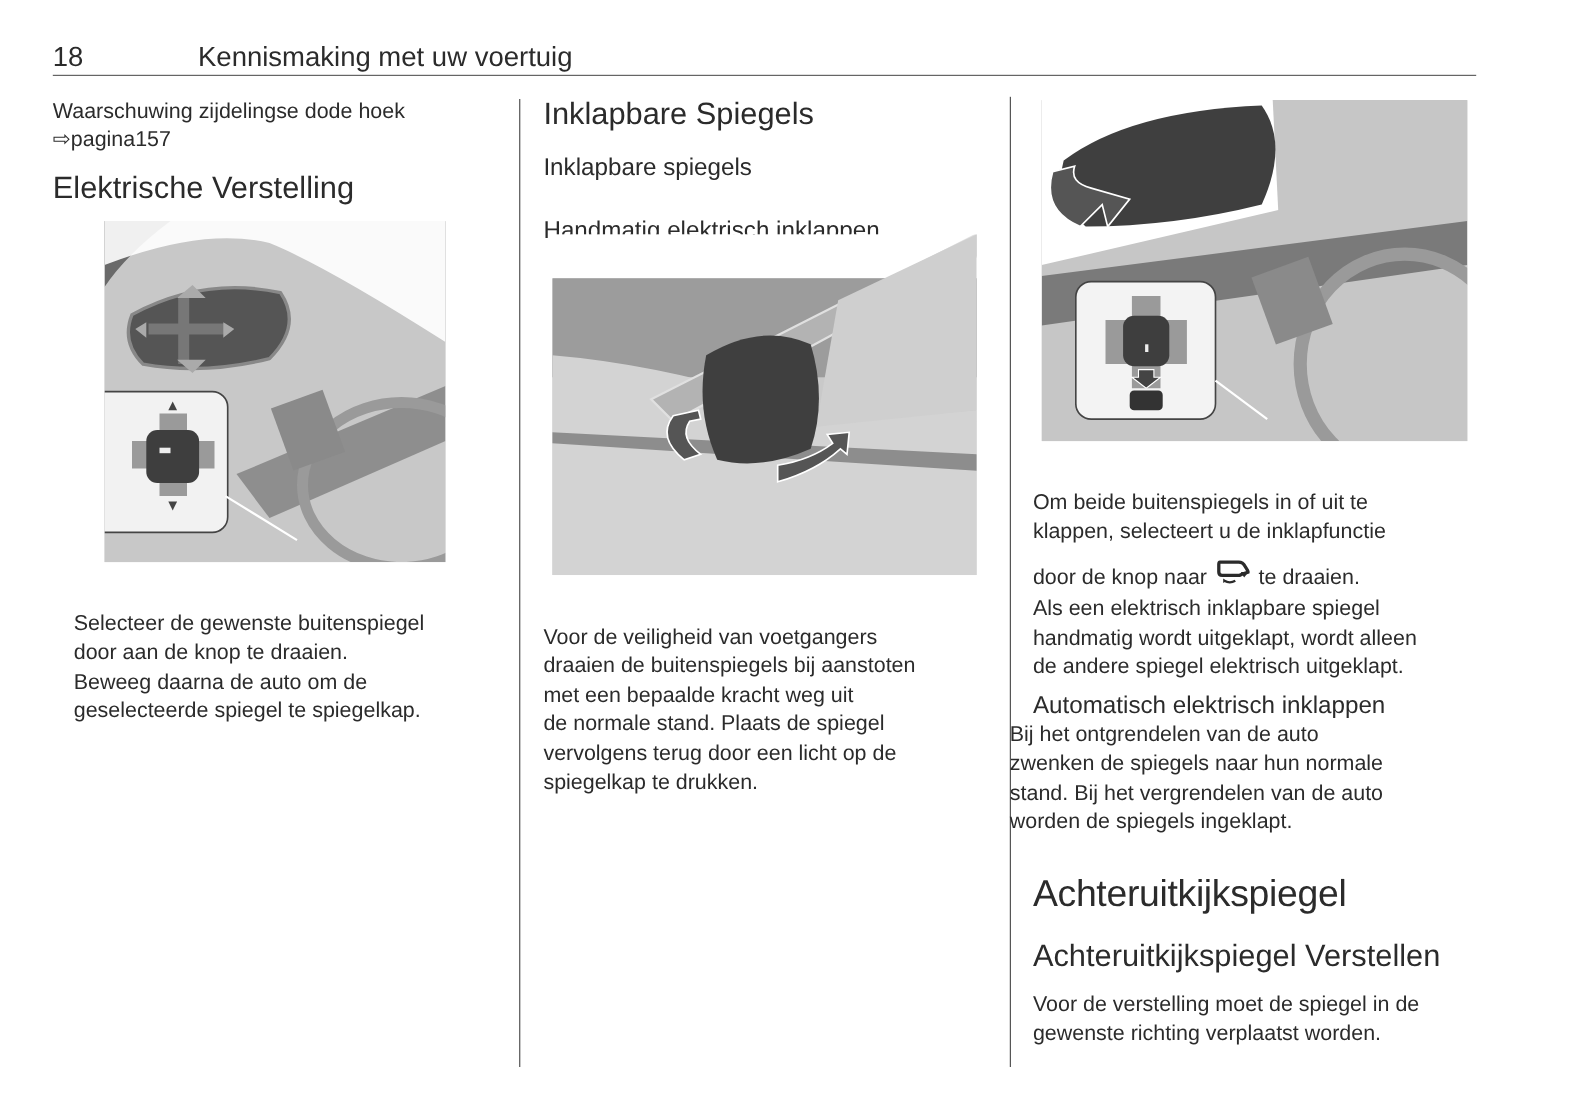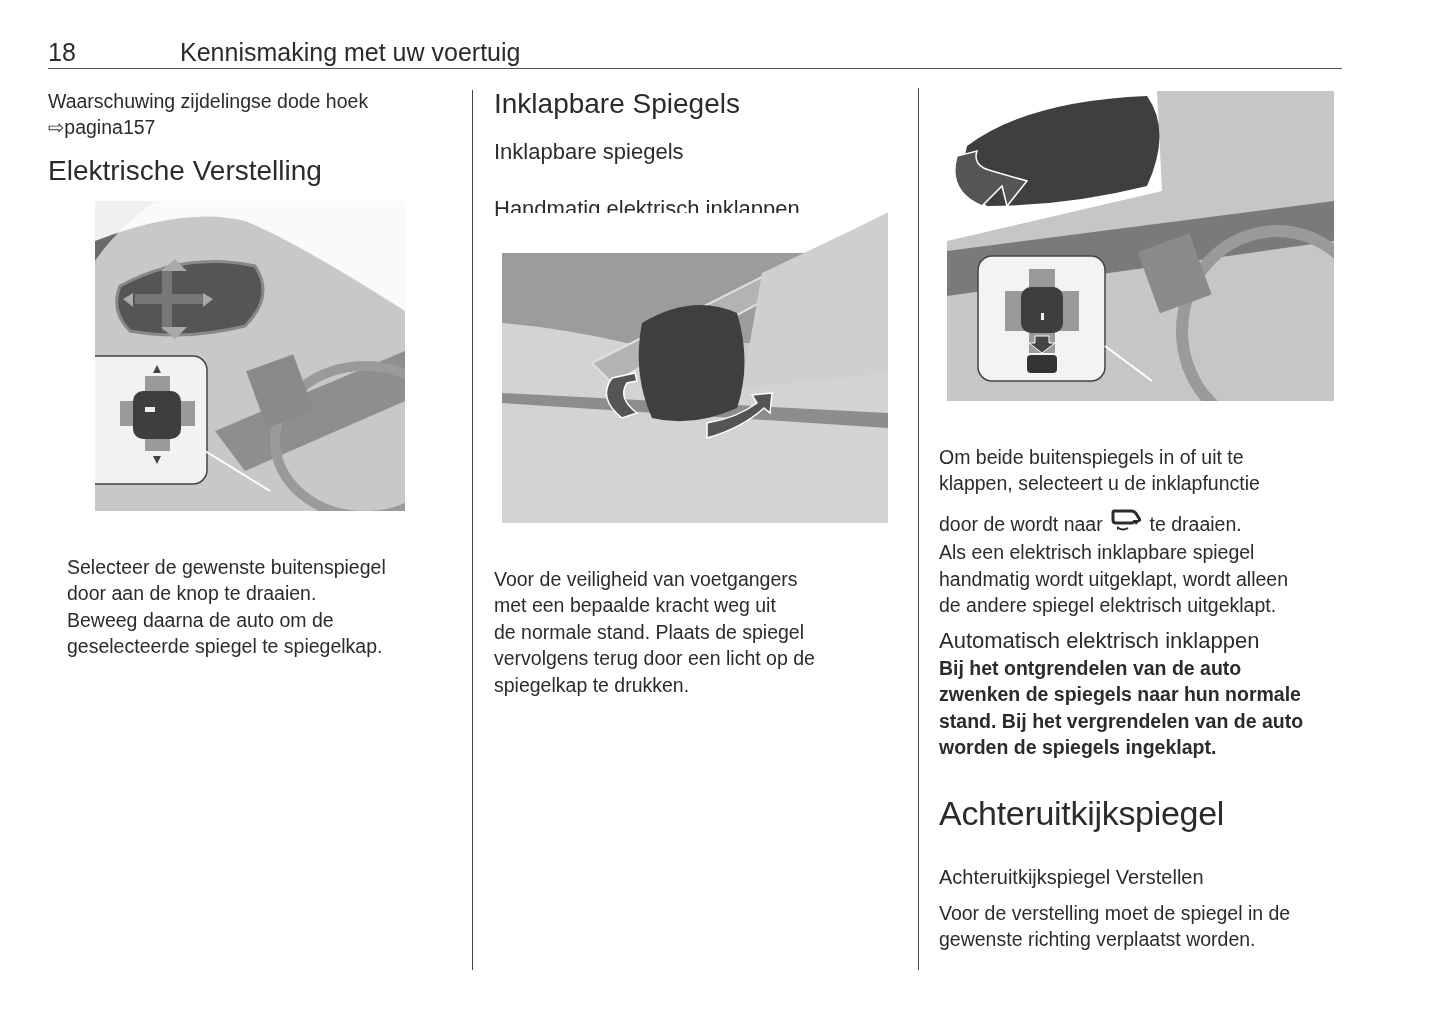--- a/index.html
+++ b/index.html
@@ -7,21 +7,21 @@
          font-family:"Liberation Sans", sans-serif; color:#2b2b2b; }
   .abs { position:absolute; }
   .page-num { left:48px; top:38px; font-size:25px; }
   .header-title { left:180px; top:38px; font-size:25px; }
   .header-rule { left:48px; top:68px; width:1294px; height:0; border-top:1.5px solid #555; }
   .divider { width:0; border-left:1.5px solid #444; }
   .body-text { font-size:19.5px; line-height:26.4px; }
   .h1 { font-size:28px; }
   .h2 { font-size:22px; }
   .h-big { font-size:34px; letter-spacing:-0.3px; }
-  .h-med { font-size:20px;margin-top:13px; }
+  .h-med { font-size:28px; }
   .figure { background:#bdbdbd; overflow:hidden; }
   .inline-icon { display:inline-block; vertical-align:-2px; margin:0 3px; }
 </style>
 </head>
 <body>
 
 <div class="abs page-num">18</div>
 <div class="abs header-title">Kennismaking met uw voertuig</div>
 <div class="abs header-rule"></div>
 
@@ -75,20 +75,21 @@
     <path d="M260 60 L386 0 L386 160 L240 175 Z" fill="#cfcfcf"></path>
     <path d="M0 180 L386 200 L386 215 L0 190 Z" fill="#8d8d8d"></path>
     <path d="M140 110 Q190 80 235 100 Q250 150 235 195 Q190 215 150 205 Q130 160 140 110 Z" fill="#3f3f3f"></path>
     <path d="M110 165 Q95 185 120 205 L135 200 Q115 185 125 170 L135 168 L133 160 Z" fill="#555" stroke="#fff" stroke-width="1.5"></path>
     <path d="M205 210 Q235 205 255 190 L250 182 L270 180 L268 200 L262 195 Q240 215 205 225 Z" fill="#555" stroke="#fff" stroke-width="1.5"></path>
   </svg>
 </div>
 
 <div class="abs body-text" style="left:494px; top:566px;">
   <div>Voor de veiligheid van voetgangers</div>
+  <div>draaien de buitenspiegels bij aanstoten</div>
   <div>met een bepaalde kracht weg uit</div>
   <div>de normale stand. Plaats de spiegel</div>
   <div>vervolgens terug door een licht op de</div>
   <div>spiegelkap te drukken.</div>
 </div>
 
 <div class="abs figure" style="left:947px; top:91px; width:387px; height:310px; background:#c4c4c4;">
   <svg width="387" height="310" viewBox="0 0 387 310">
     <rect x="0" y="0" width="387" height="310" fill="#c6c6c6"></rect>
     <path d="M0 0 L210 0 L215 100 L0 150 Z" fill="#ffffff"></path>
@@ -104,38 +105,38 @@
     <path d="M88 245 L102 245 L102 252 L108 252 L95 262 L82 252 L88 252 Z" fill="#444" stroke="#fff" stroke-width="1"></path>
     <rect x="80" y="264" width="30" height="18" rx="4" fill="#333"></rect>
     <line x1="158" y1="255" x2="205" y2="290" stroke="#fff" stroke-width="2"></line>
   </svg>
 </div>
 
 <div class="abs body-text" style="left:939px; top:444px;">
   <div>Om beide buitenspiegels in of uit te</div>
   <div>klappen, selecteert u de inklapfunctie</div>
   <div style="margin-top:12px;">
-    <span>door de wordt naar</span>
+    <span>door de knop naar</span>
     <span class="inline-icon">
       <svg width="30" height="24" viewBox="0 0 30 24">
         <path d="M3 2 L20 2 Q24 2 26 6 L29 11 L23 13 L21 14 L5 14 Q2 14 2 11 L2 4 Q2 2 3 2 Z" fill="none" stroke="#2b2b2b" stroke-width="3"></path>
         <path d="M22 11 L29 11 L25 16 Z" fill="#2b2b2b"></path>
         <path d="M7 19 Q12 22 17 19" fill="none" stroke="#2b2b2b" stroke-width="2"></path>
         <path d="M6 17 L9 19 L6 21 Z" fill="#2b2b2b"></path>
       </svg>
     </span>
     <span>te draaien.</span>
   </div>
   <div>Als een elektrisch inklapbare spiegel</div>
   <div>handmatig wordt uitgeklapt, wordt alleen</div>
   <div>de andere spiegel elektrisch uitgeklapt.</div>
 </div>
 
 <div class="abs h2" style="left:939px; top:628px;">Automatisch elektrisch inklappen</div>
-<div class="abs body-text" style="left:939px; top:655px;font-weight:bold;">
+<div class="abs body-text" style="left:918px; top:655px;">
   <div>Bij het ontgrendelen van de auto</div>
   <div>zwenken de spiegels naar hun normale</div>
   <div>stand. Bij het vergrendelen van de auto</div>
   <div>worden de spiegels ingeklapt.</div>
 </div>
 
 <div class="abs h-big" style="left:939px; top:794px;">Achteruitkijkspiegel</div>
 <div class="abs h-med" style="left:939px; top:853px;">Achteruitkijkspiegel Verstellen</div>
 <div class="abs body-text" style="left:939px; top:900px;">
   <div>Voor de verstelling moet de spiegel in de</div>

